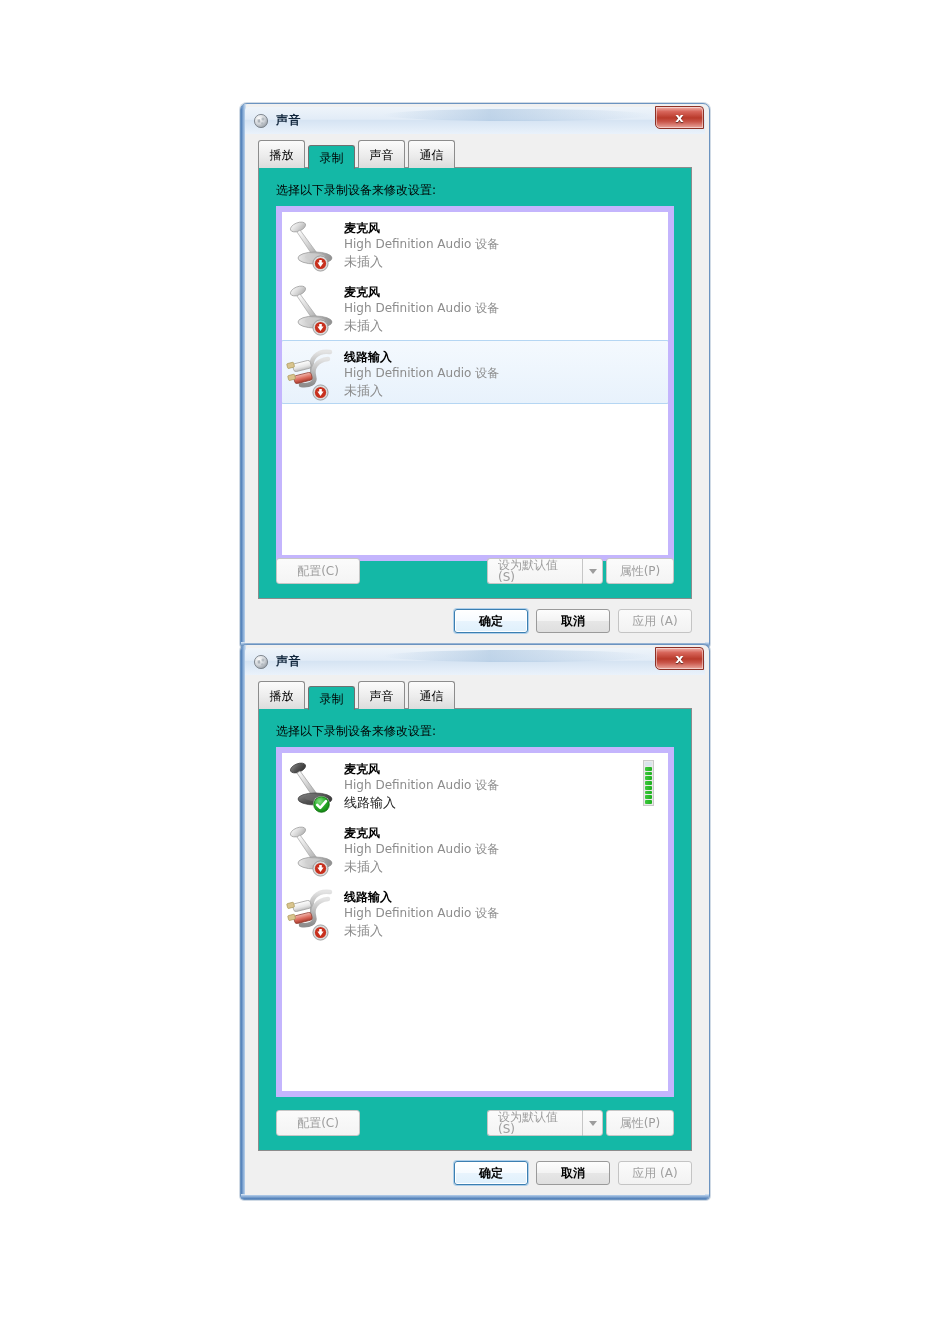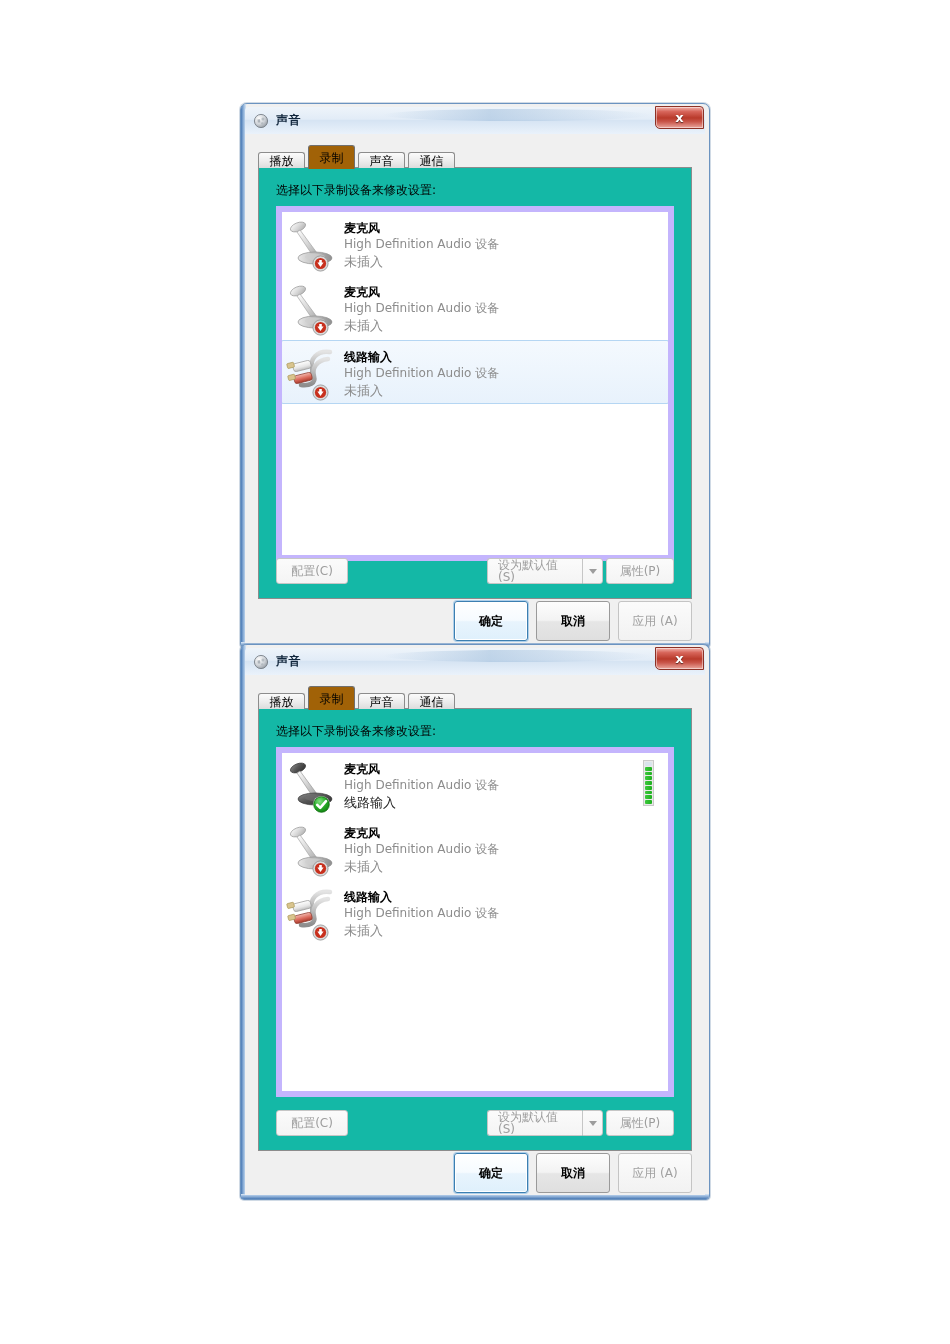--- a/index.html
+++ b/index.html
@@ -100,39 +100,39 @@
   .tabstrip {
     position: absolute;
     left: 13px; right: 13px; top: 12px;
     height: 22px;
     display: flex;
     align-items: flex-end;
     z-index: 3;
   }
   .tab {
     box-sizing: border-box;
-    height: 16px;
+    height: 28px;
     min-width: 47px;
     padding: 0 10px;
     margin-right: 3px;
     background: linear-gradient(to bottom, #fbfbfb 0%, #ececec 55%, #dcdcdc 100%);
     border: 1px solid #8c8c8c;
     border-bottom: none;
     border-radius: 3px 3px 0 0;
     font-size: 12px;
     color: #000;
     display: flex;
     align-items: center;
     justify-content: center;
     cursor: pointer;
     line-height: 1;
   }
   .tab.active {
     height: 24px;
-    background: #a16207;
+    background: #14b8a6;
     border-color: #707070;
     margin-bottom: -1px;
     z-index: 4;
     font-weight: normal;
   }
   .tabpanel {
     position: absolute;
     left: 13px; right: 13px; top: 33px; bottom: 44px;
     background: #14b8a6;
     border: 1px solid #8c8c8c;
@@ -241,21 +241,21 @@
     padding: 0 10px;
     line-height: 1;
   }
   .btn.disabled {
     color: #9d9d9d;
     background: linear-gradient(to bottom, #fbfbfb 0%, #f4f4f4 100%);
     border-color: #c6c6c6;
     cursor: default;
   }
 
-  .btn-config { position: absolute; left: 0; top: 0; width: 72px; }
+  .btn-config { position: absolute; left: 0; top: 0; width: 84px; }
   .split-group {
     position: absolute;
     left: 211px; top: 0;
     display: flex;
   }
   .btn-setdefault {
     border-radius: 3px 0 0 3px;
     width: 95px;
     border-right: none;
   }
@@ -277,21 +277,21 @@
   .footer {
     position: absolute;
     right: 13px; bottom: 9px;
     height: 27px;
     display: flex;
     align-items: center;
   }
   .btn-footer {
     box-sizing: border-box;
     width: 74px;
-    height: 40px;
+    height: 24px;
     margin-left: 8px;
     background: linear-gradient(to bottom, #fdfdfd 0%, #f3f3f3 48%, #e6e6e6 52%, #dfdfdf 100%);
     border: 1px solid #9a9a9a;
     border-radius: 3px;
     font-size: 12px;
     color: #000;
     display: inline-flex;
     align-items: center;
     justify-content: center;
     cursor: pointer;

